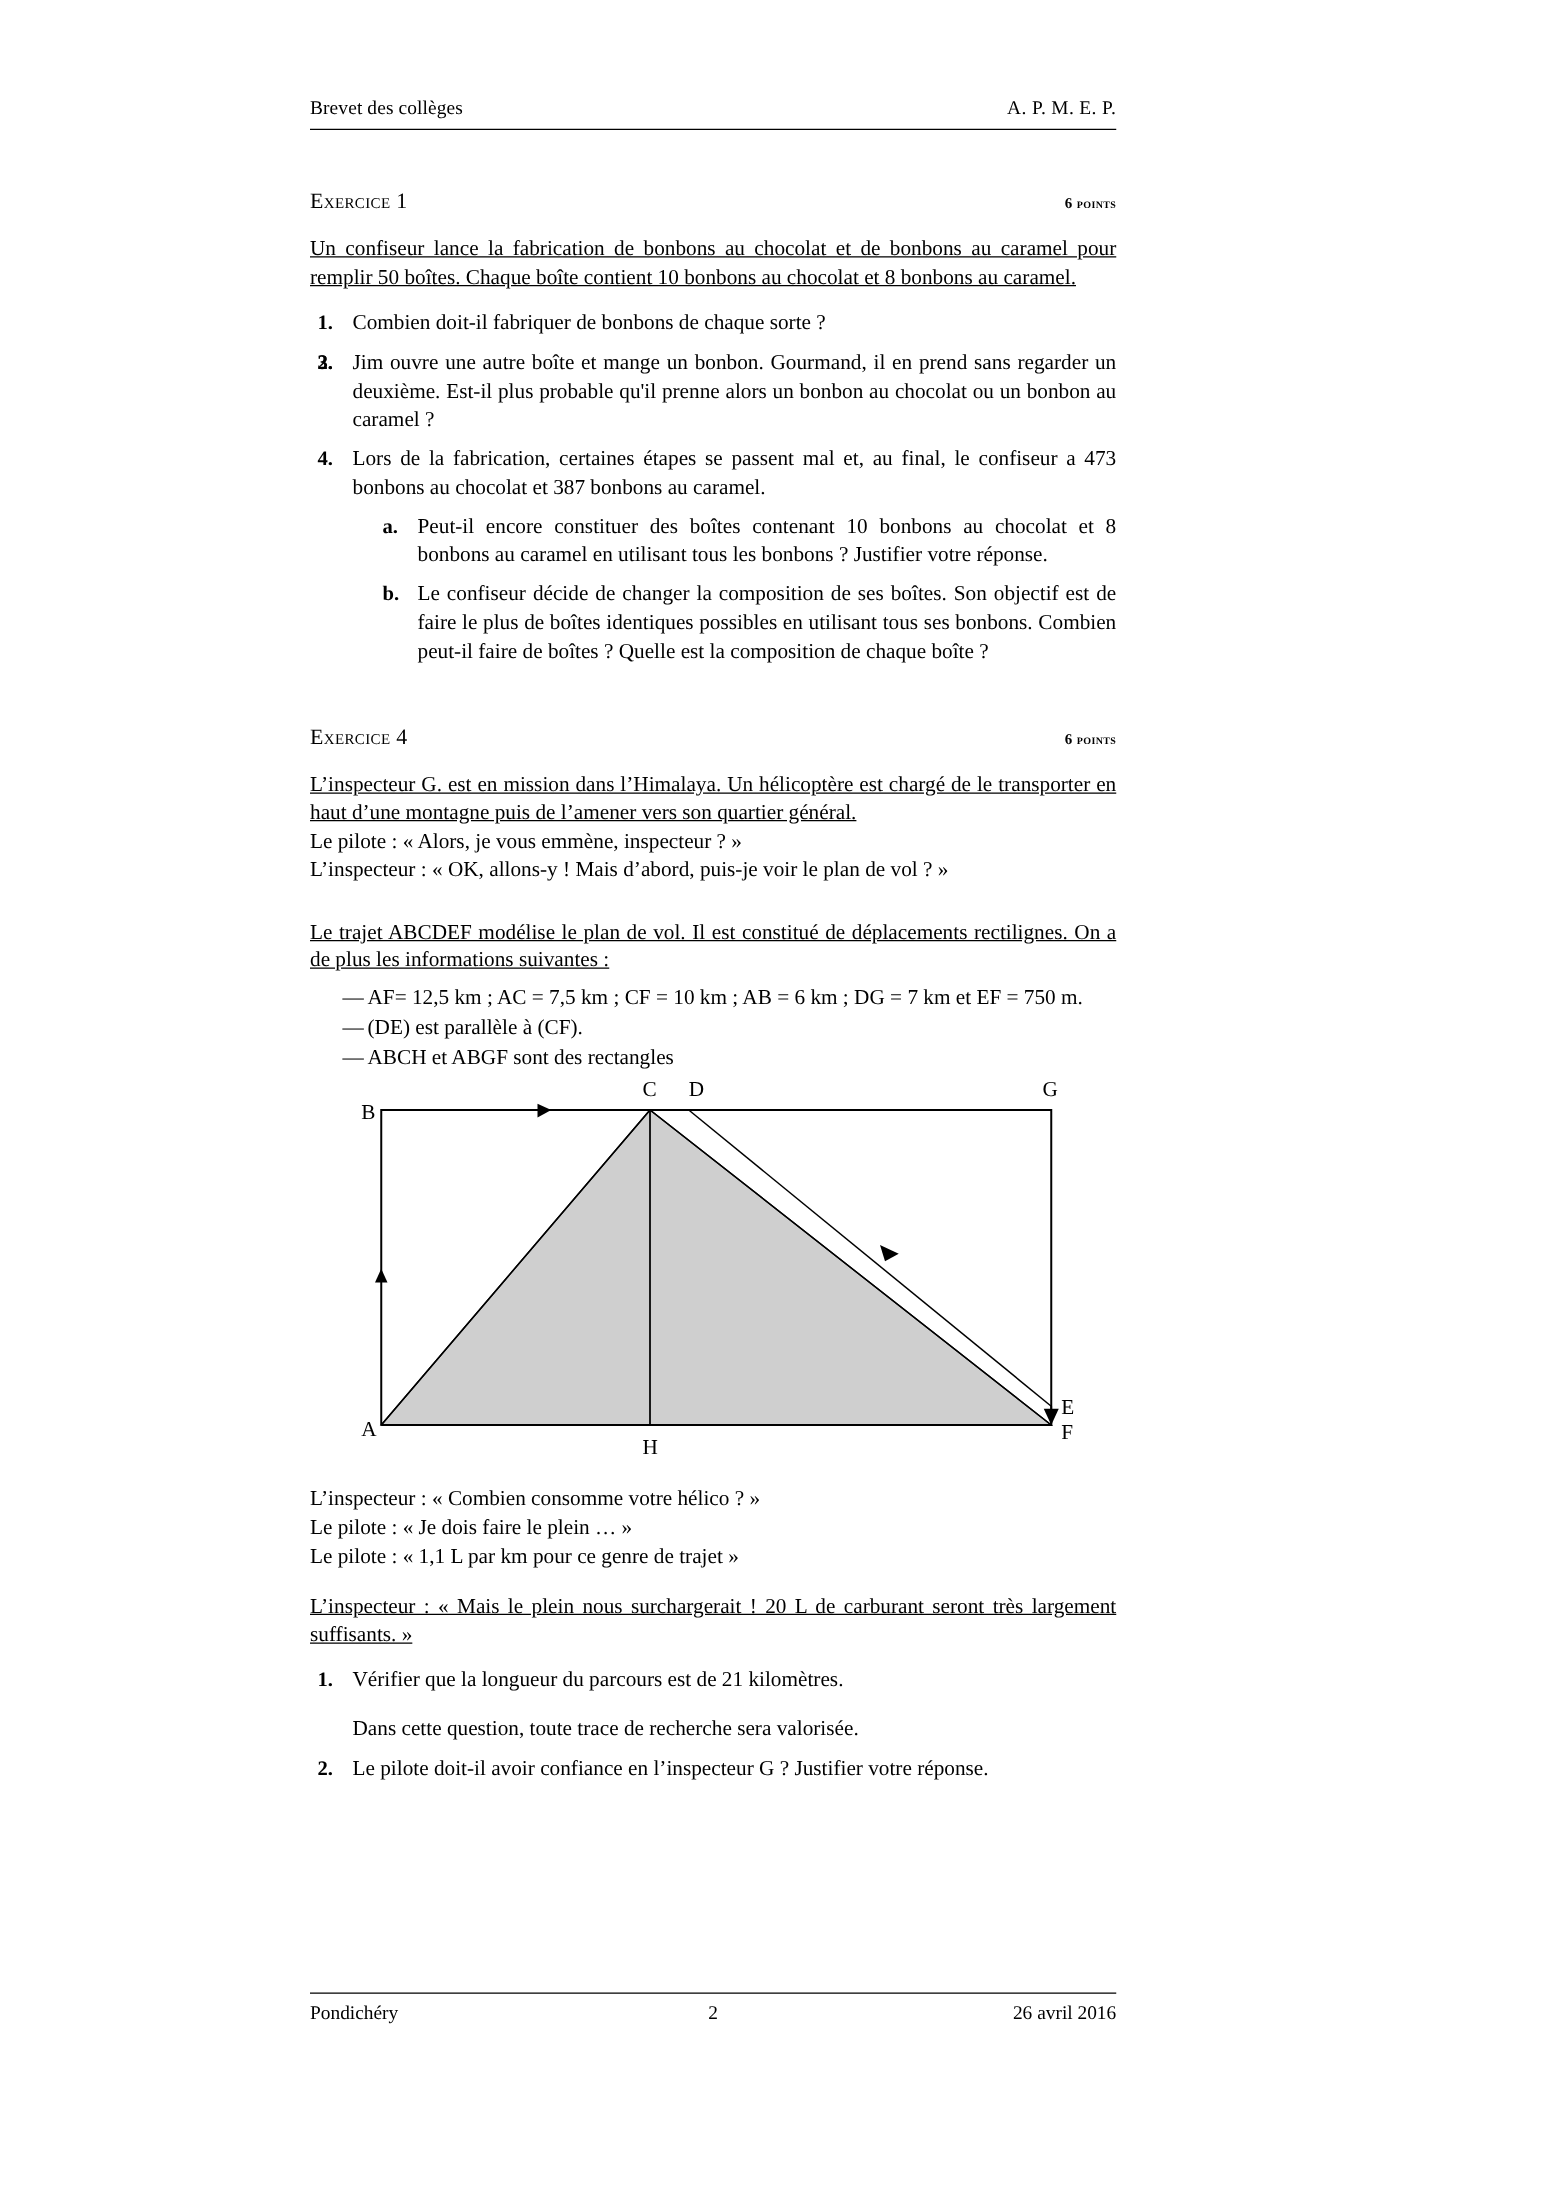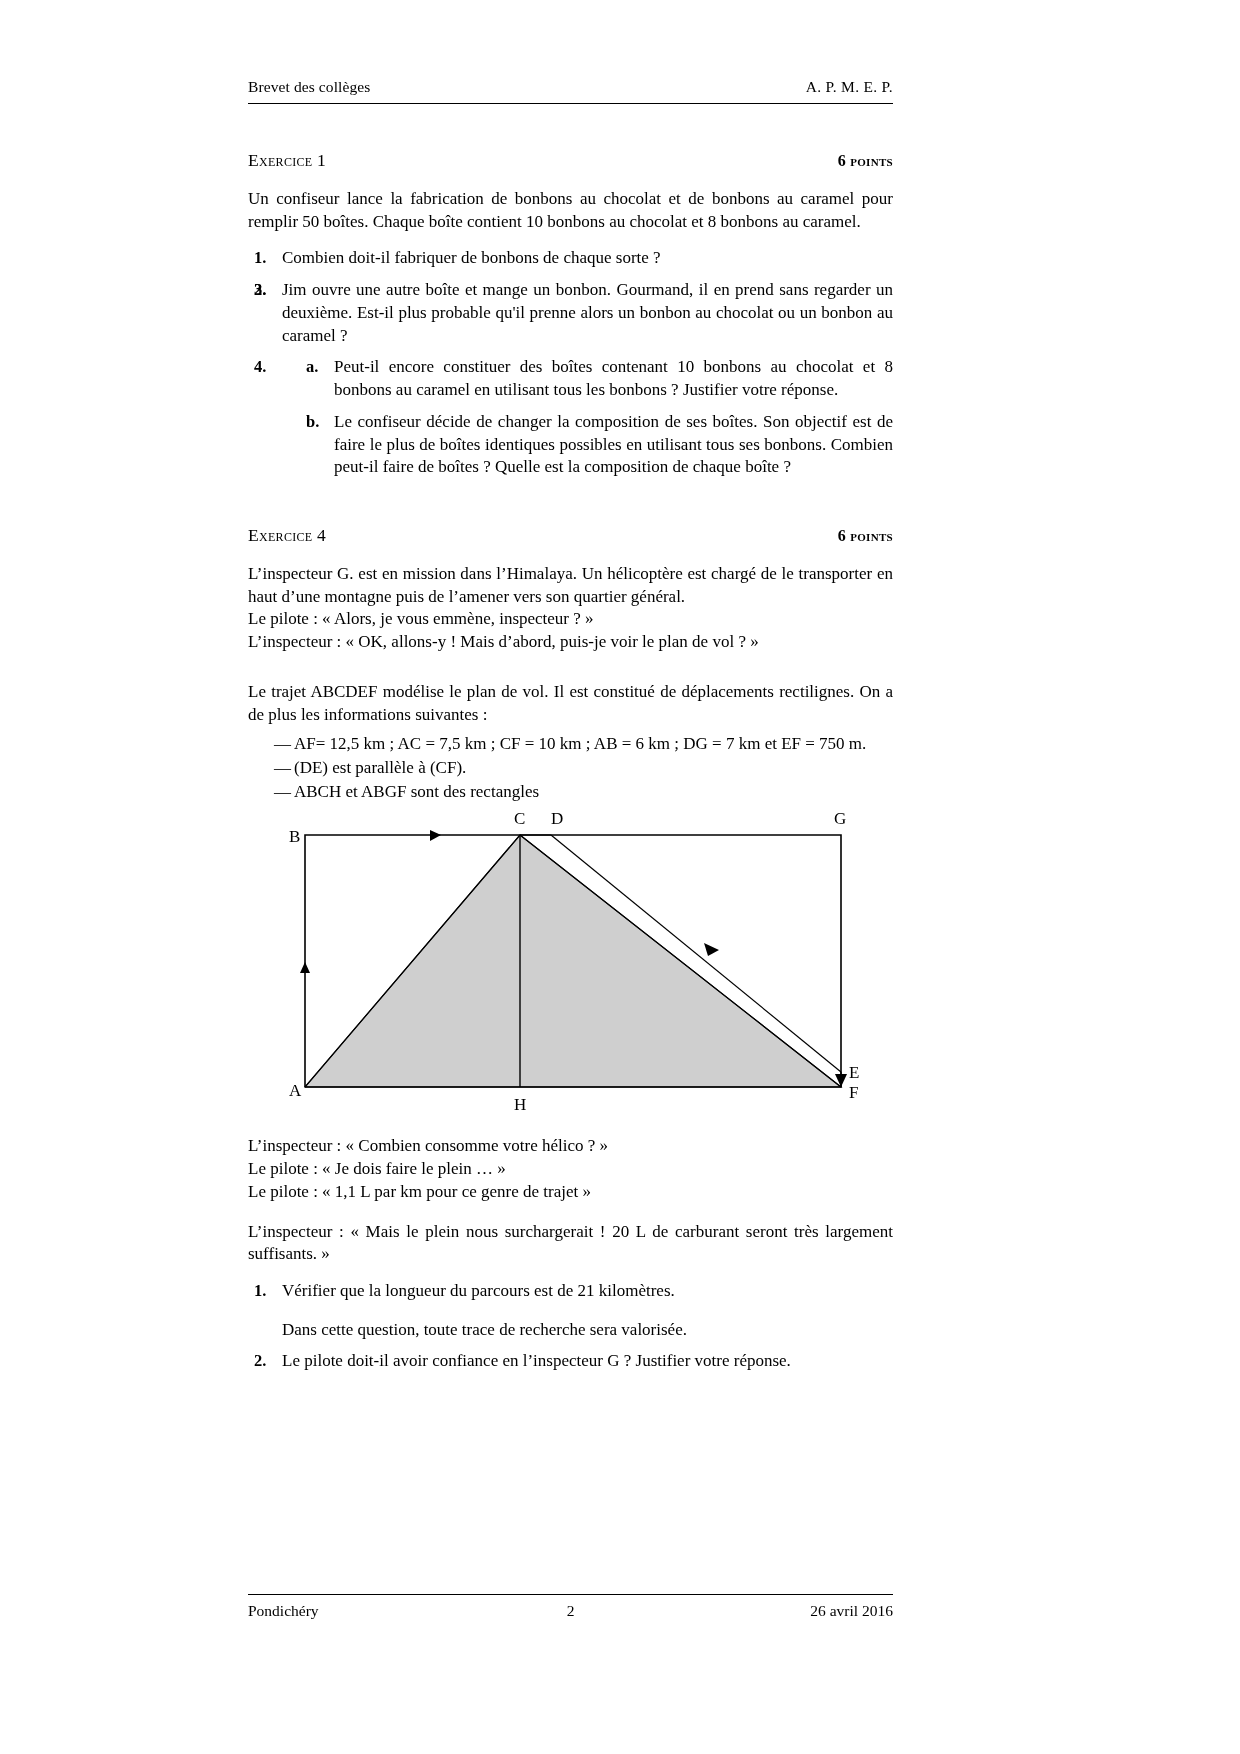--- a/index.html
+++ b/index.html
@@ -50,30 +50,31 @@
     margin-bottom: 12px;
   }
   .smallcaps-title {
     font-variant: small-caps;
     font-size: 17.5px;
     letter-spacing: .3px;
   }
   .points {
     font-variant: small-caps;
     font-weight: bold;
-    font-size: 16px;
+    font-size: 12px;
     letter-spacing: .3px;
   }
 
   p.para {
     margin: 17px 0 0 0;
     font-size: 17px;
     line-height: 1.33;
     text-align: justify;
     text-justify: inter-word;
+    text-decoration: underline;
   }
 
   
   ol.qlist {
     list-style: none;
     margin: 14px 0 0 0;
     padding: 0;
   }
   ol.qlist > li {
     position: relative;
@@ -186,20 +187,21 @@
       </li>
       <li>
         <span class="marker">2.</span>
       </li>
       <li>
         <span class="marker">3.</span>
         <span>Jim ouvre une autre boîte et mange un bonbon. Gourmand, il en prend sans regarder un deuxième. Est-il plus probable qu'il prenne alors un bonbon au chocolat ou un bonbon au caramel ?</span>
       </li>
       <li>
         <span class="marker">4.</span>
+        <span>Lors de la fabrication, certaines étapes se passent mal et, au final, le confiseur a 473 bonbons au chocolat et 387 bonbons au caramel.</span>
         <div class="sub-wrap">
           <ol class="sublist">
             <li>
               <span class="marker">a.</span>
               <span>Peut-il encore constituer des boîtes contenant 10 bonbons au chocolat et 8 bonbons au caramel en utilisant tous les bonbons ? Justifier votre réponse.</span>
             </li>
             <li>
               <span class="marker">b.</span>
               <span>Le confiseur décide de changer la composition de ses boîtes. Son objectif est de faire le plus de boîtes identiques possibles en utilisant tous ses bonbons. Combien peut-il faire de boîtes ? Quelle est la composition de chaque boîte ?</span>
             </li>

